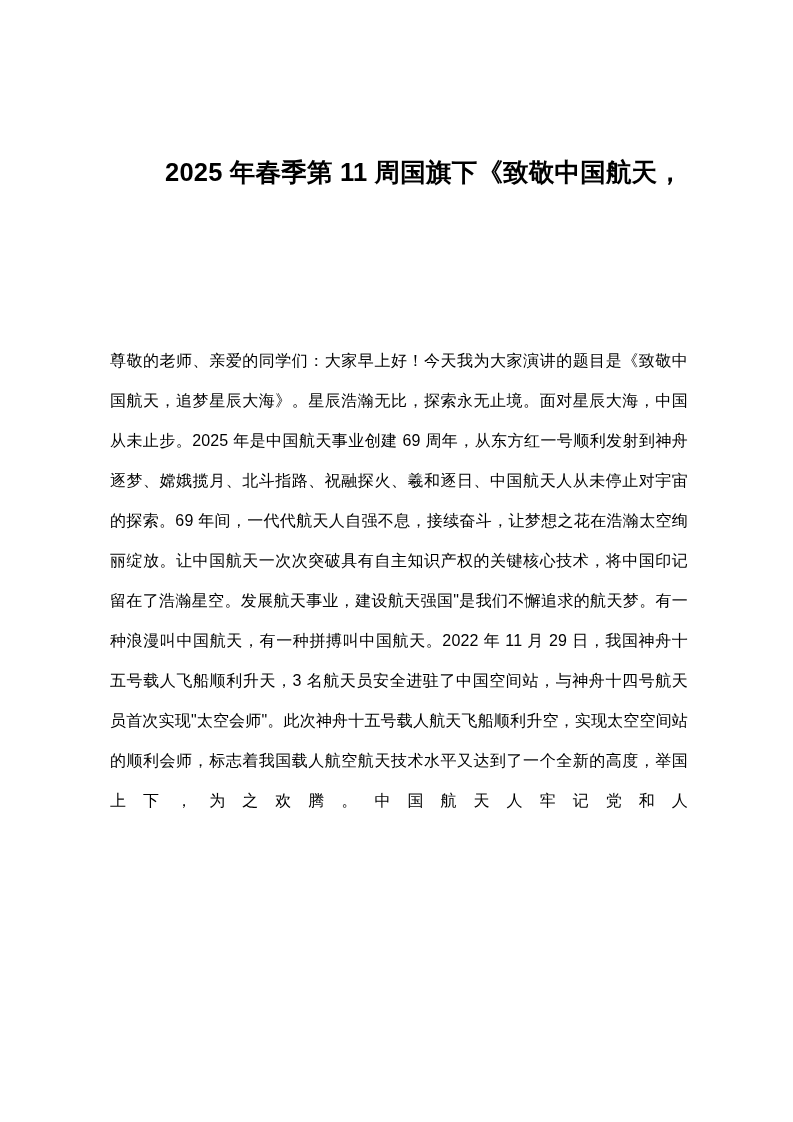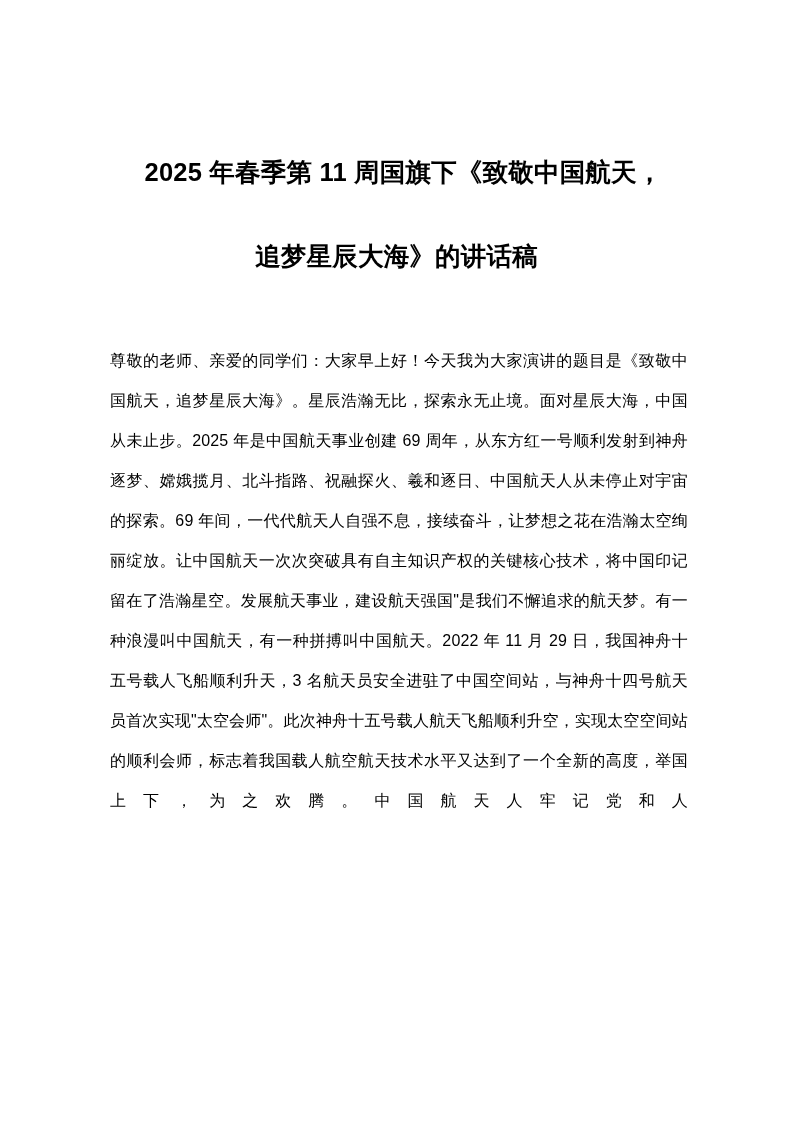--- a/index.html
+++ b/index.html
@@ -34,21 +34,21 @@
     top: 128px;
     width: 573px;
     font-size: 25.5px;
     font-weight: bold;
     line-height: 54px;
     letter-spacing: 0.2px;
     text-align: left;
   }
   .doc-title .title-line-1 {
     display: block;
-    text-align: center;
+    text-align: right;
     padding-left: 14px;
     white-space: nowrap;
   }
   .doc-title .title-line-2 {
     display: block;
     text-align: center;
     white-space: nowrap;
     margin-top: 30px;
   }
 
@@ -78,20 +78,19 @@
     width: 100%;
   }
 </style>
 </head>
 <body>
 
 <div class="page">
 
   <h1 class="doc-title">
     <span class="title-line-1">2025 年春季第 11 周国旗下《致敬中国航天，</span>
-    <span class="title-line-2">追梦星辰大海》的讲话稿</span>
   </h1>
 
   <div class="doc-body">
     <p>尊敬的老师、亲爱的同学们：大家早上好！今天我为大家演讲的题目是《致敬中国航天，追梦星辰大海》。星辰浩瀚无比，探索永无止境。面对星辰大海，中国从未止步。2025 年是中国航天事业创建 69 周年，从东方红一号顺利发射到神舟逐梦、嫦娥揽月、北斗指路、祝融探火、羲和逐日、中国航天人从未停止对宇宙的探索。69 年间，一代代航天人自强不息，接续奋斗，让梦想之花在浩瀚太空绚丽绽放。让中国航天一次次突破具有自主知识产权的关键核心技术，将中国印记留在了浩瀚星空。发展航天事业，建设航天强国"是我们不懈追求的航天梦。有一种浪漫叫中国航天，有一种拼搏叫中国航天。2022 年 11 月 29 日，我国神舟十五号载人飞船顺利升天，3 名航天员安全进驻了中国空间站，与神舟十四号航天员首次实现"太空会师"。此次神舟十五号载人航天飞船顺利升空，实现太空空间站的顺利会师，标志着我国载人航空航天技术水平又达到了一个全新的高度，举国上下，为之欢腾。中国航天人牢记党和人</p>
   </div>
 
 </div>
 
 </body></html>

